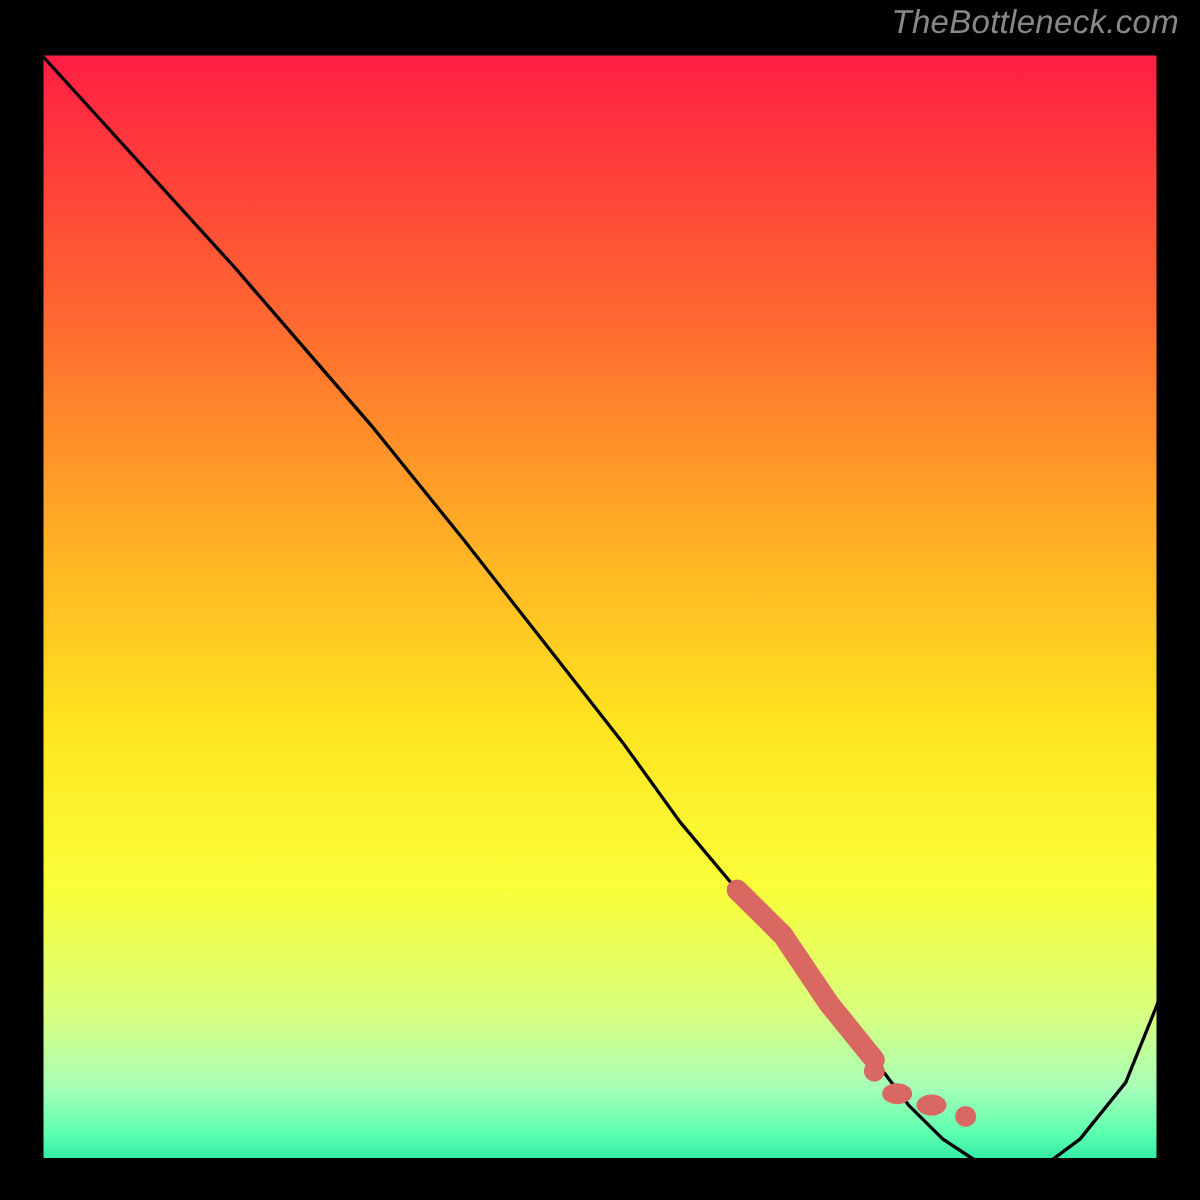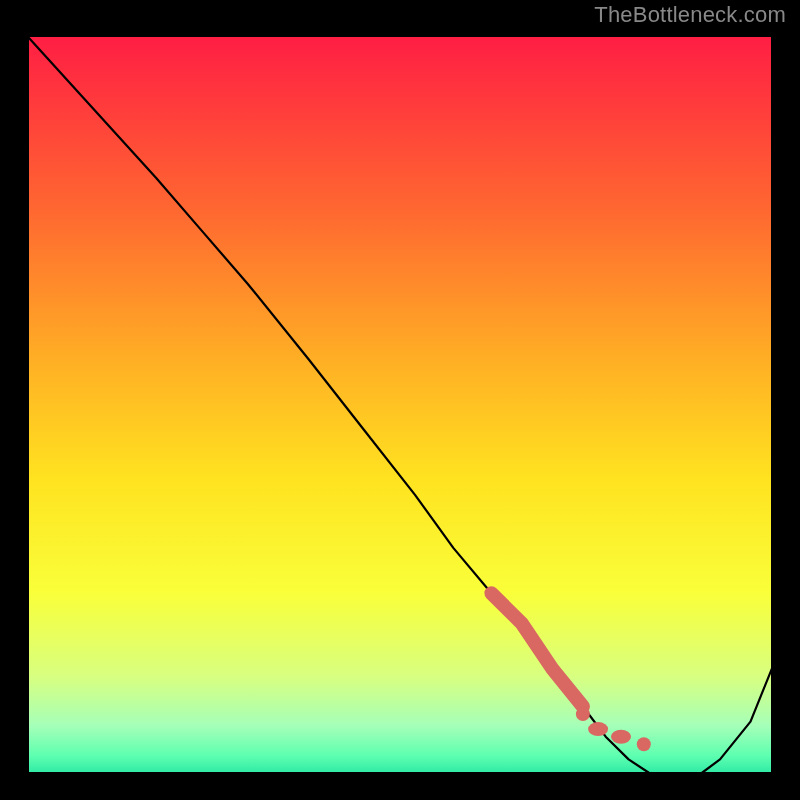--- a/index.html
+++ b/index.html
@@ -8,20 +8,21 @@
     width: 800px;
     height: 800px;
     background: #000;
     overflow: hidden;
     font-family: Arial, Helvetica, sans-serif;
   }
   .stage {
     position: relative;
     width: 800px;
     height: 800px;
+    font-style: italic;
   }
   .watermark {
     position: absolute;
     top: 2px;
     right: 14px;
     color: #888888;
     font-size: 22px;
     font-weight: 400;
     letter-spacing: 0.2px;
     z-index: 4;

